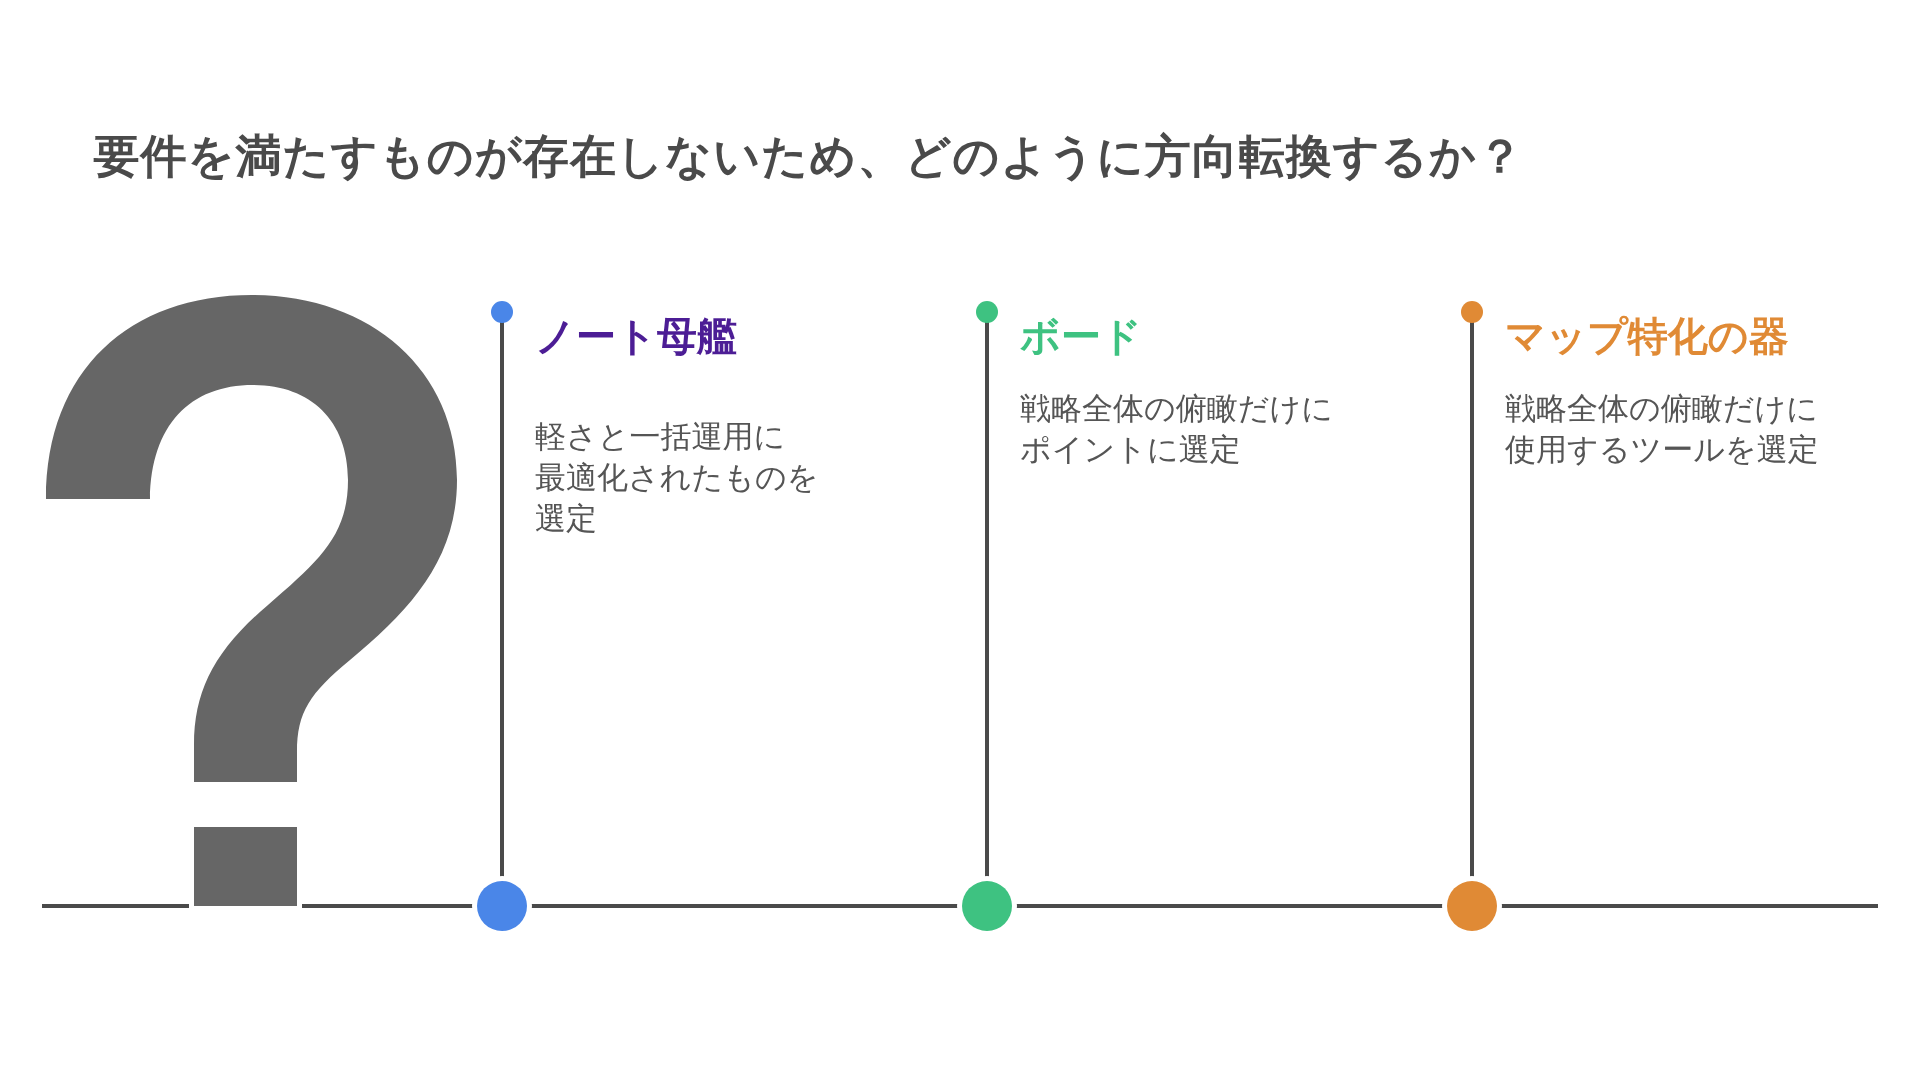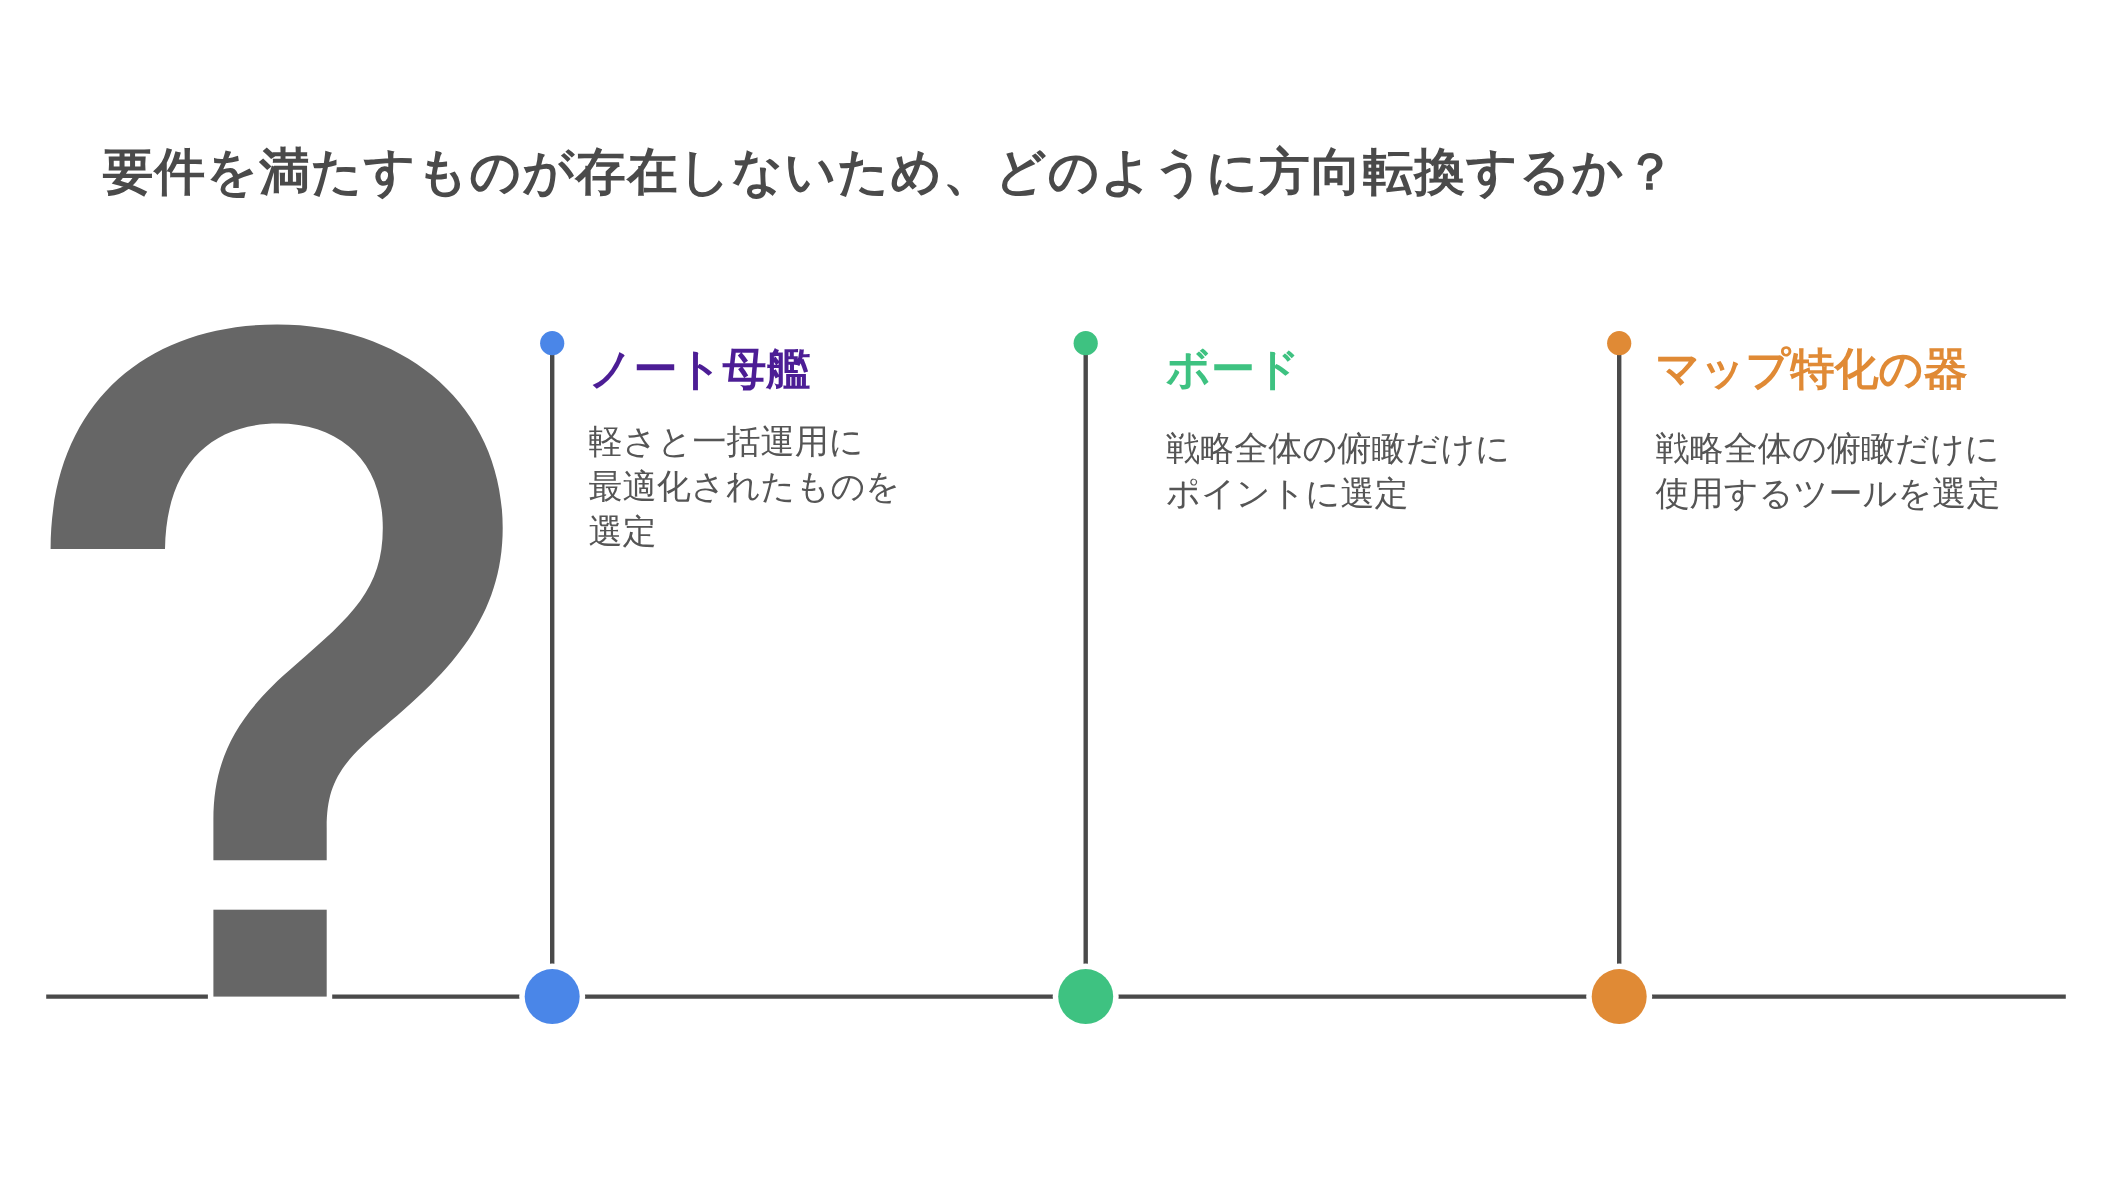--- a/index.html
+++ b/index.html
@@ -5,22 +5,22 @@
   html, body { margin: 0; padding: 0; background: #ffffff; }
   body { width: 1920px; height: 1080px; position: relative; overflow: hidden;
          font-family: "DejaVu Sans", "Liberation Sans", sans-serif; }
   .title { position: absolute; left: 0; top: 126px; width: 1524px; text-align: right;
            font-size: 46px; font-weight: bold; color: #4a4a4a; letter-spacing: 1px; white-space: nowrap; }
   svg.diagram { position: absolute; left: 0; top: 0; }
   .option { position: absolute; top: 310px; width: 420px; }
   .option .heading { font-size: 40px; font-weight: bold; line-height: 52px; white-space: nowrap; }
   .option .desc { margin-top: 26px; font-size: 31px; line-height: 41px; color: #555555; white-space: pre-line; }
   #opt-1 { left: 535px; }
-  #opt-1 .desc { margin-top: 20px; }
-  #opt-2 { left: 1060px; }
+  #opt-1 .desc { margin-top: 54px; }
+  #opt-2 { left: 1020px; }
   #opt-3 { left: 1505px; }
 </style>
 </head>
 <body>
 
 <div class="title">要件を満たすものが存在しないため、どのように方向転換するか？</div>
 
 <svg class="diagram" width="1920" height="1080" viewBox="0 0 1920 1080">
 
   <line x1="42" y1="906" x2="1878" y2="906" stroke="#4a4a4a" stroke-width="4"></line>

